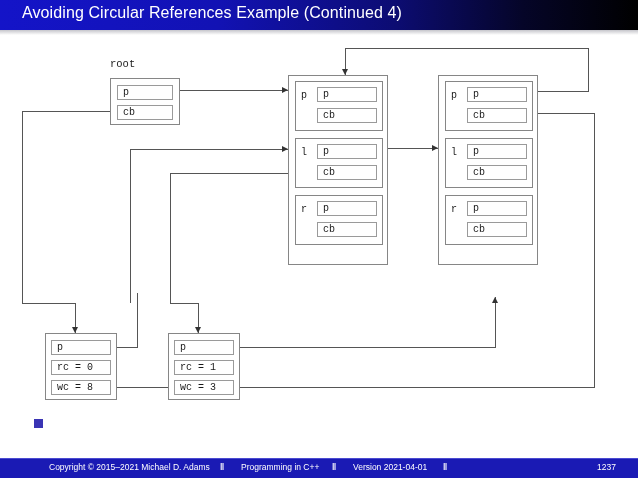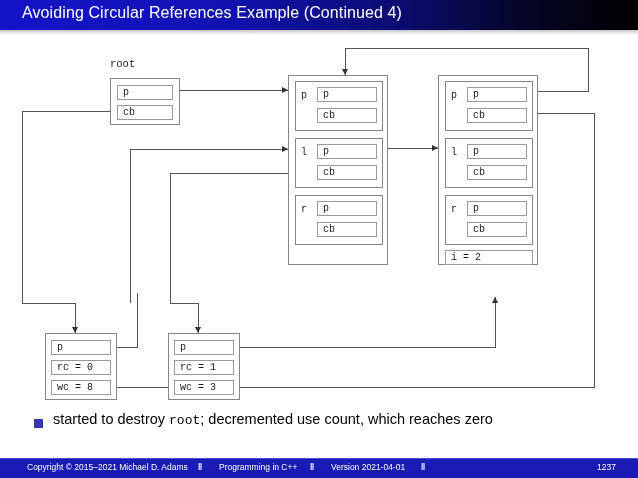--- a/index.html
+++ b/index.html
@@ -55,21 +55,21 @@
   }
   #bullet-text .mono{font-family:"Liberation Mono", monospace;font-size:13px;}
 
   
   #footer{
     position:absolute;left:0;top:458px;width:638px;height:20px;
     background:#1a1ab4;
   }
   #footer-hl{position:absolute;left:0;top:0;width:638px;height:1px;background:#4a4ad2;}
   .footer-txt{
-    position:absolute;top:4px;font-size:8.5px;color:#ffffff;white-space:nowrap;
+    position:absolute;top:4px;font-size:8.5px;color:#ffffff;white-space:nowrap;margin-left:22px;
   }
   #footer-copyright{left:27px;}
   #footer-sep1{left:198px;font-weight:bold;letter-spacing:-1px;}
   #footer-course{left:219px;}
   #footer-sep2{left:310px;font-weight:bold;letter-spacing:-1px;}
   #footer-version{left:331px;}
   #footer-sep3{left:421px;font-weight:bold;letter-spacing:-1px;}
   #footer-page{right:22px;}
 </style>
 </head>
@@ -150,40 +150,38 @@
       <div class="obox" style="left:6px;top:62px;width:88px;height:50px;">
         <div class="slot-label" style="left:5px;top:7px;">l</div>
         <div class="field" style="left:21px;top:5px;width:60px;height:15px;">p</div>
         <div class="field" style="left:21px;top:26px;width:60px;height:15px;">cb</div>
       </div>
       <div class="obox" style="left:6px;top:119px;width:88px;height:50px;">
         <div class="slot-label" style="left:5px;top:7px;">r</div>
         <div class="field" style="left:21px;top:5px;width:60px;height:15px;">p</div>
         <div class="field" style="left:21px;top:26px;width:60px;height:15px;">cb</div>
       </div>
-      <div class="field" style="left:6px;top:174px;width:88px;height:15px;">i = 2</div>
     </div>
 
     <div class="obox" style="left:45px;top:298px;width:72px;height:67px;">
       <div class="field" style="left:5px;top:6px;width:60px;height:15px;">p</div>
       <div class="field" style="left:5px;top:26px;width:60px;height:15px;">rc = 0</div>
       <div class="field" style="left:5px;top:46px;width:60px;height:15px;">wc = 8</div>
     </div>
 
     <div class="obox" style="left:168px;top:298px;width:72px;height:67px;">
       <div class="field" style="left:5px;top:6px;width:60px;height:15px;">p</div>
       <div class="field" style="left:5px;top:26px;width:60px;height:15px;">rc = 1</div>
       <div class="field" style="left:5px;top:46px;width:60px;height:15px;">wc = 3</div>
     </div>
 
   </div>
 
   <div id="bullet-row">
     <div id="bullet-square"></div>
-    <div id="bullet-text"><span>started to destroy </span><span class="mono">root</span><span>; decremented use count, which reaches zero</span></div>
   </div>
 
 </div>
 
 <div id="footer">
   <div id="footer-hl"></div>
   <div class="footer-txt" id="footer-copyright">Copyright © 2015–2021 Michael D. Adams</div>
   <div class="footer-txt" id="footer-sep1">‖</div>
   <div class="footer-txt" id="footer-course">Programming in C++</div>
   <div class="footer-txt" id="footer-sep2">‖</div>

